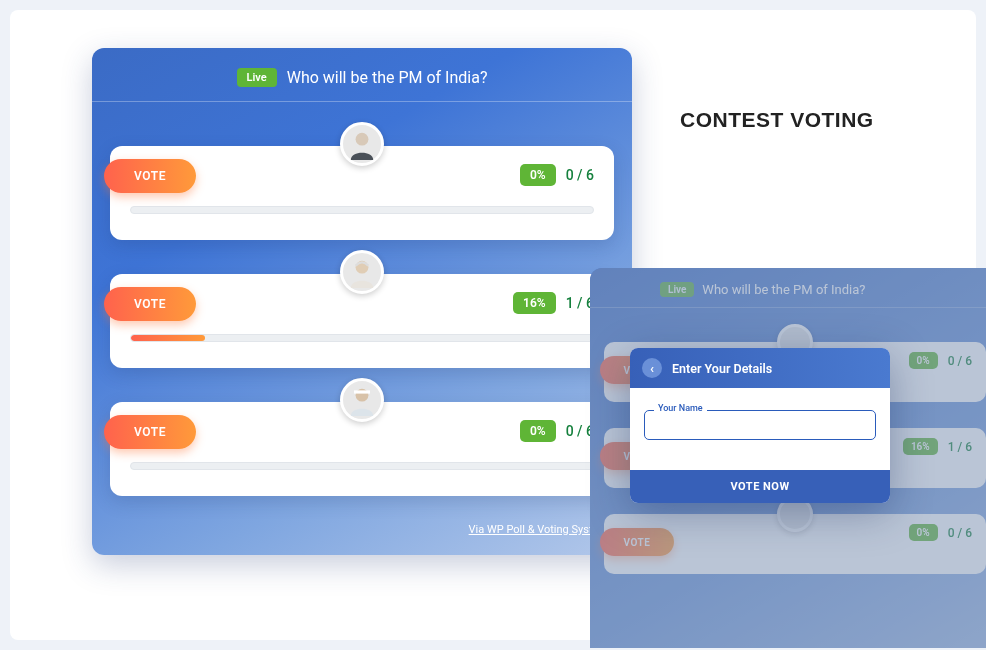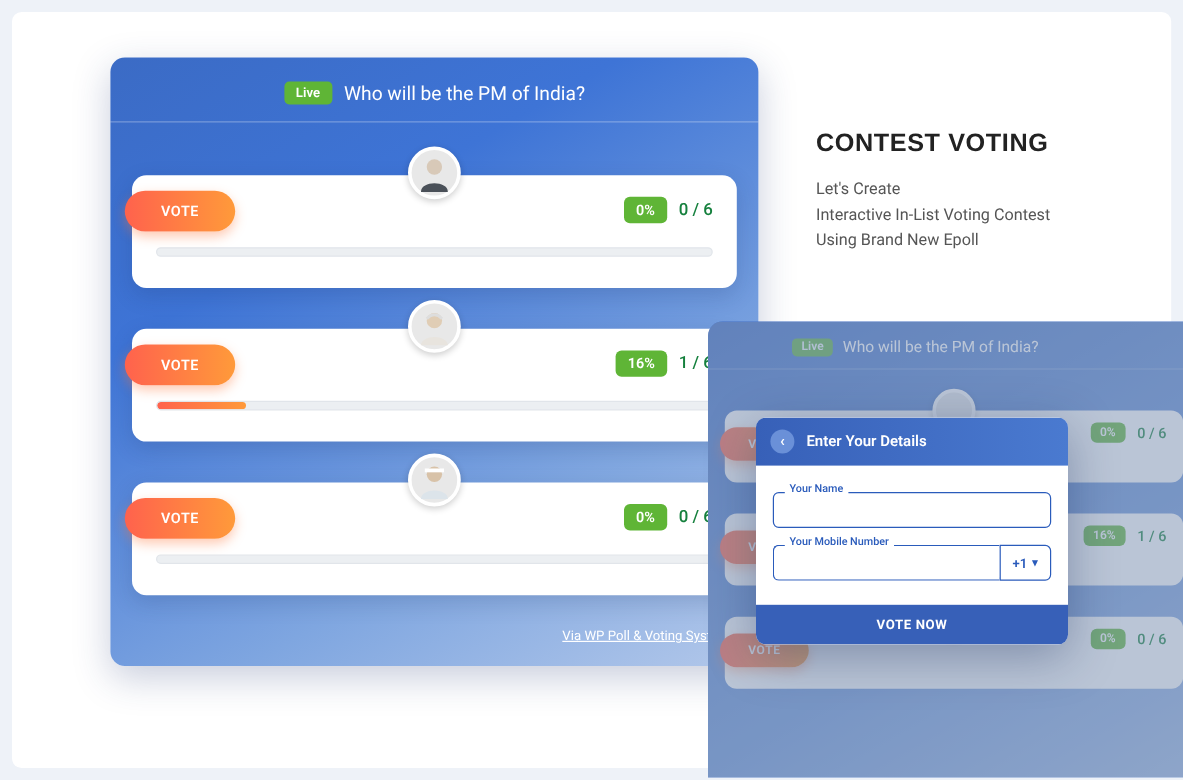--- a/index.html
+++ b/index.html
@@ -227,21 +227,21 @@
     height: 20px;
     border-radius: 50%;
     background: #6a90d8;
     display: flex;
     align-items: center;
     justify-content: center;
     color: #fff;
     font-size: 13px;
   }
   .modal-body { padding: 12px 14px 6px 14px; }
-  .field { position: relative; margin: 10px 0 14px 0; }
+  .field { position: relative; margin: 10px 0 24px 0; }
   .field-label {
     position: absolute;
     top: -7px;
     left: 10px;
     background: #fff;
     padding: 0 4px;
     font-size: 9px;
     color: #2a5bbb;
     font-weight: 500;
   }
@@ -349,25 +349,20 @@
 
     <div class="poll-footer">
       <a class="poll-footer-link">Via WP Poll &amp; Voting System</a>
     </div>
   </div>
 
   <div class="info">
     <div class="info-title">
       <span>CONTEST VOTING</span><br>
     </div>
-    <div class="info-sub">
-      <span>Let's Create</span><br>
-      <span>Interactive In-List Voting Contest</span><br>
-      <span>Using Brand New Epoll</span>
-    </div>
   </div>
 
   <div class="ghost-poll">
     <div class="ghost-header">
       <span class="live-badge">Live</span>
       <span class="gt">Who will be the PM of India?</span>
     </div>
     <div class="ghost-opts">
       <div class="ghost-opt">
         <div class="vote-btn">VOTE</div>
@@ -402,27 +397,17 @@
       <div class="back-btn">
         <span>‹</span>
       </div>
       <span>Enter Your Details</span>
     </div>
     <div class="modal-body">
       <div class="field">
         <span class="field-label">Your Name</span>
         <input class="field-input" style="">
       </div>
-      <div class="field">
-        <span class="field-label">Your Mobile Number</span>
-        <div class="field-row">
-          <input class="field-input" style="">
-          <div class="code-sel">
-            <span>+1</span>
-            <span style="font-size:9px">▾</span>
-          </div>
-        </div>
-      </div>
     </div>
     <div class="modal-foot">VOTE NOW</div>
   </div>
 
 </div>
 
 </body></html>

